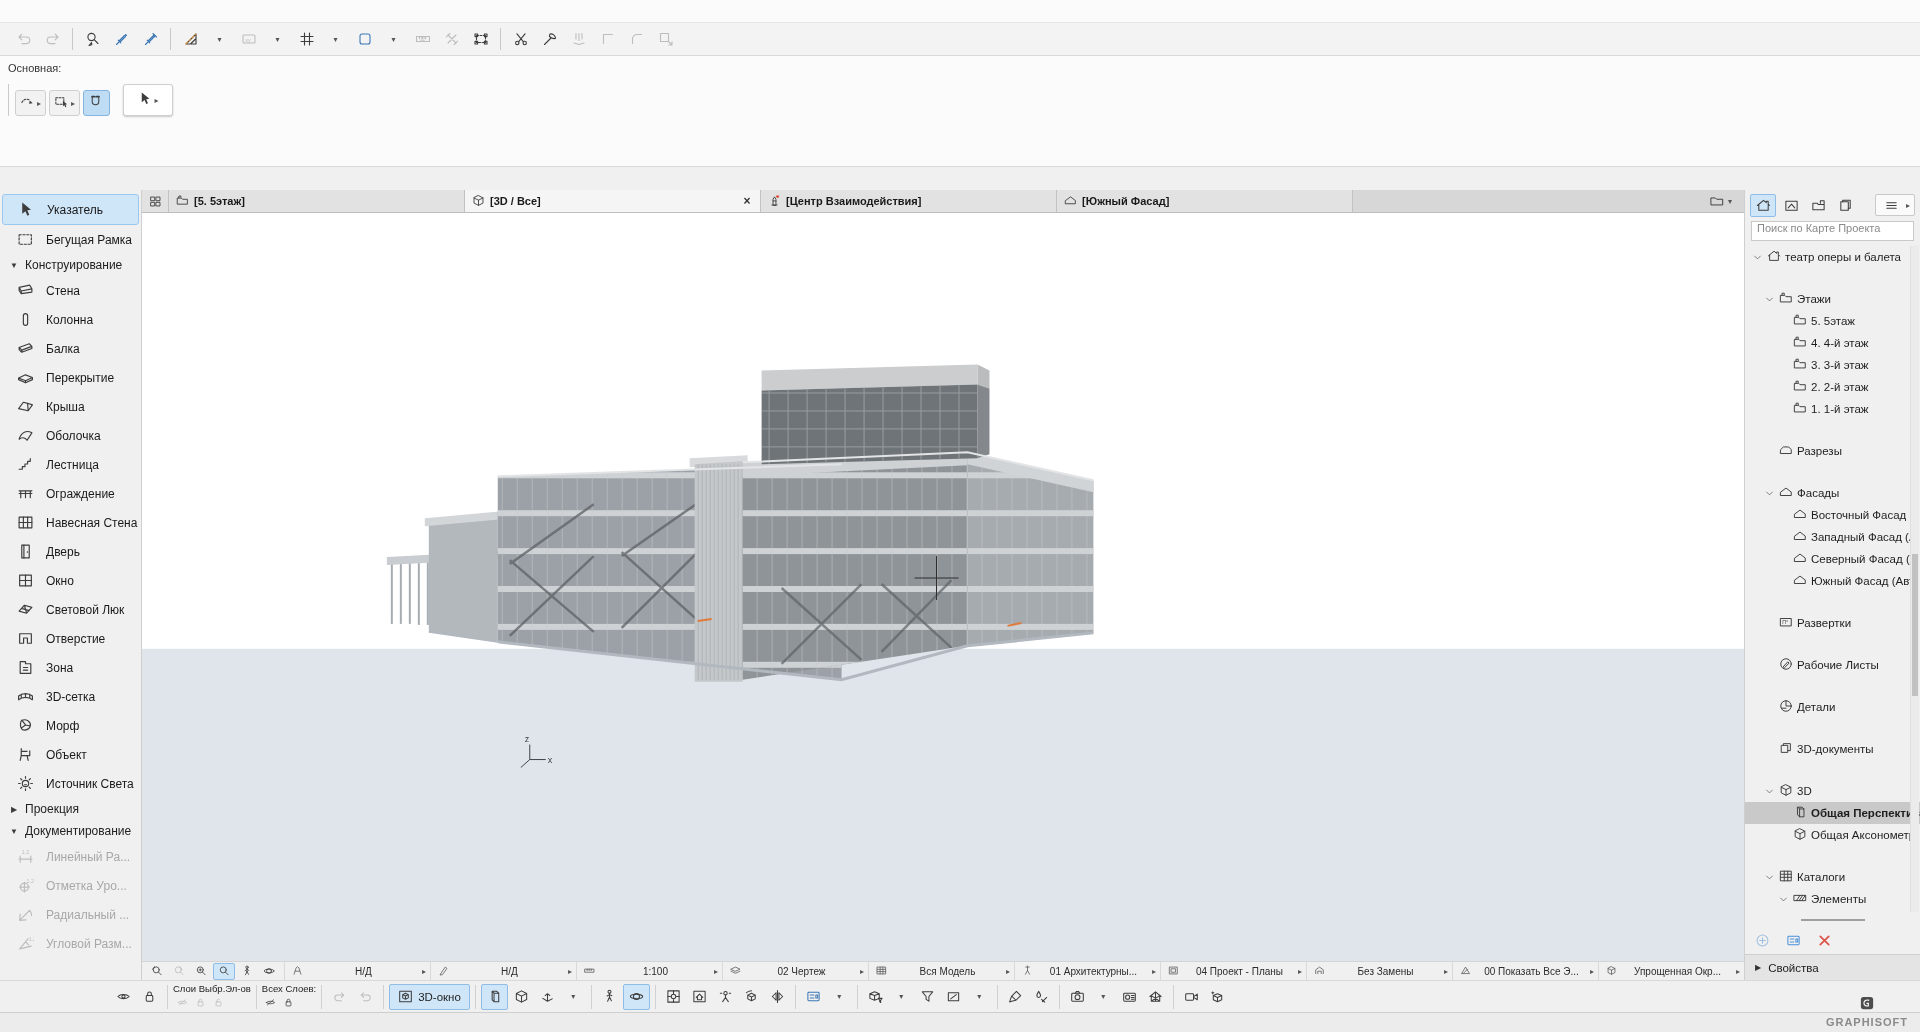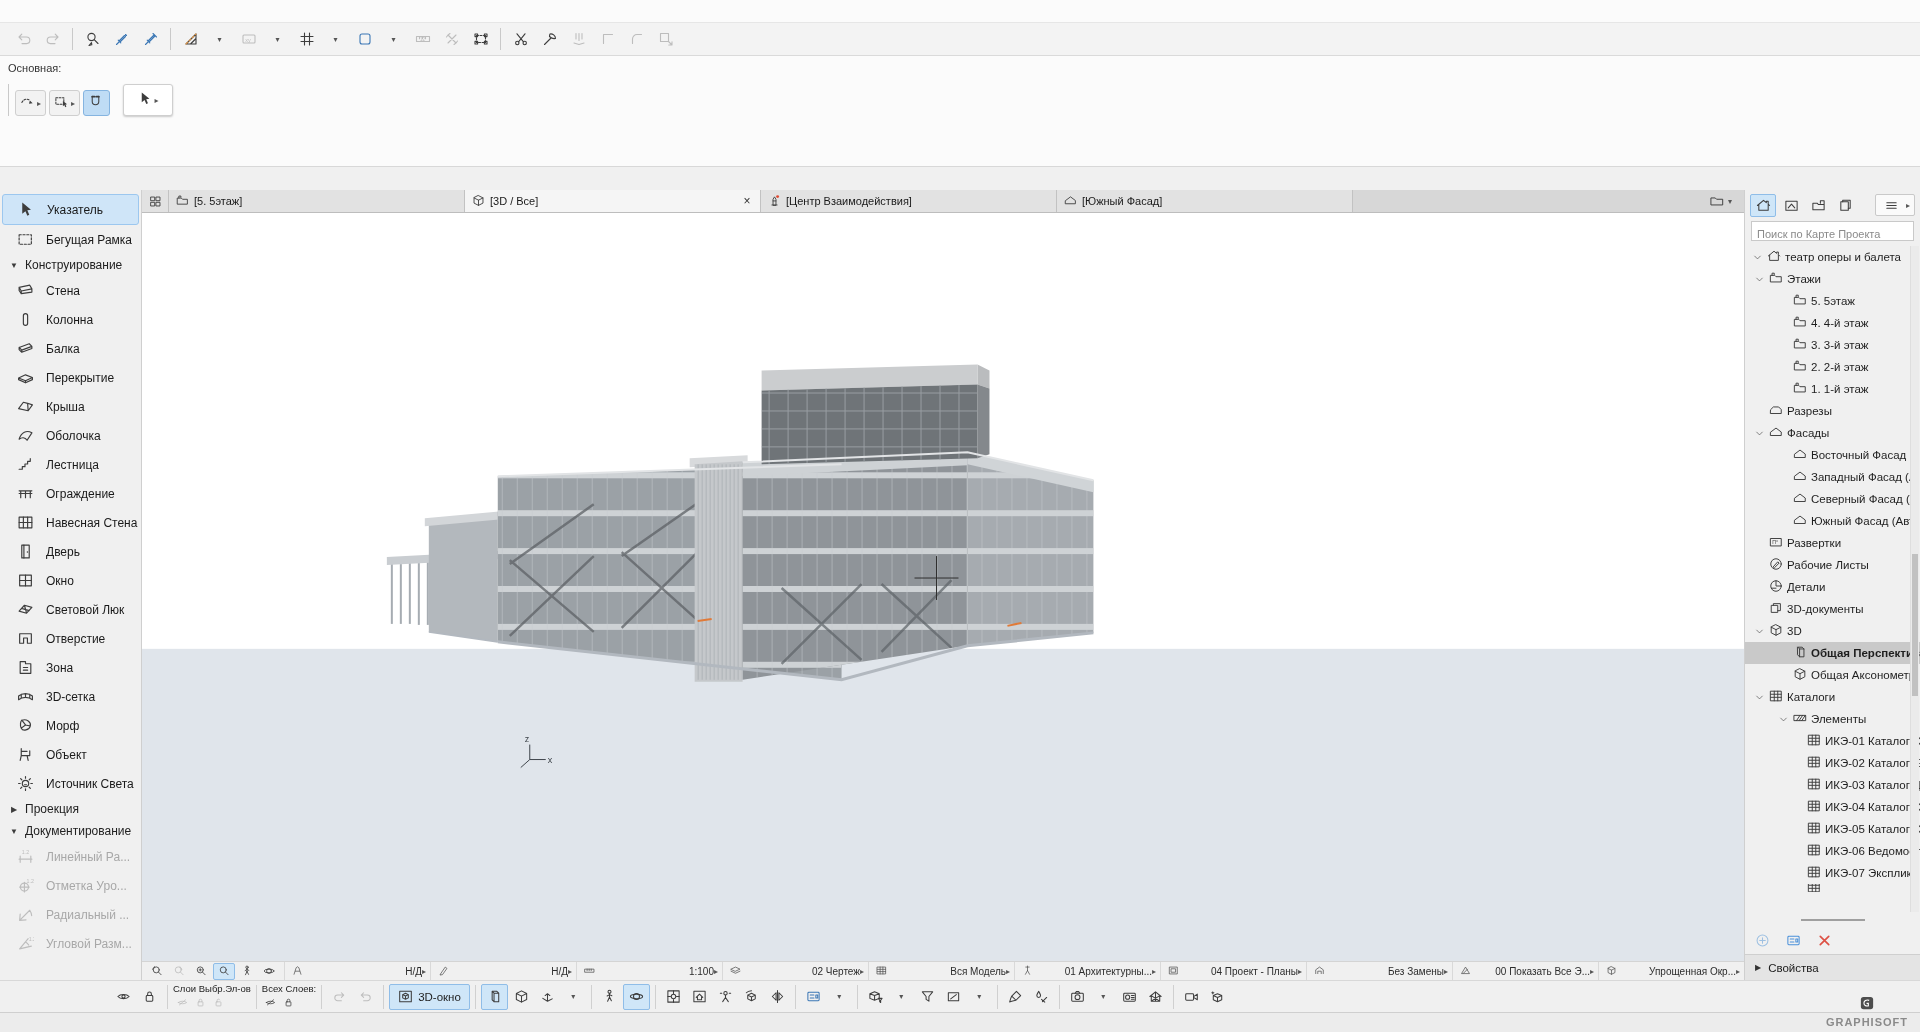--- a/index.html
+++ b/index.html
@@ -58,56 +58,56 @@
   .tool-item.header{height:22px;padding-left:8px;gap:5px;color:#222;}
   .tool-item.header .slot{width:12px;}
   .tool-item.disabled{color:#a8a8a8;}
   .tool-item.disabled .ic{color:#bdbdbd;}
 
   .center{flex:1;display:flex;flex-direction:column;min-width:0;}
   .tabbar{height:22px;background:#d7d7d7;display:flex;align-items:st;border-bottom:1px solid #bdbdbd;font-size:11px;}
   .tab-overview{width:26px;display:flex;align-items:center;justify-content:center;background:#e2e2e2;border-right:1px solid #c2c2c2;}
   .tab-overview svg{width:13px;height:13px;}
   .tabs{display:flex;flex:1;min-width:0;}
-  .tab{width:296px;box-sizing:border-box;display:flex;align-items:center;gap:5px;padding:0 7px;background:#e2e2e2;border-right:1px solid #c2c2c2;overflow:hidden;}
+  .tab{width:296px;box-sizing:border-box;display:flex;align-items:center;gap:5px;padding:0 7px;background:#e2e2e2;border-right:1px solid #c2c2c2;overflow:hidden;font-weight:bold;}
   .tab .slot svg{width:13px;height:13px;}
   .tab-label{flex:1;white-space:nowrap;overflow:hidden;color:#191919;}
   .tab-close{font-size:12px;color:#333;width:12px;text-align:center;}
   .tab.active{background:#f5f5f5;}
   .tab-right{margin-left:auto;display:flex;align-items:center;gap:4px;padding:0 12px;}
   .tab-right svg{width:14px;height:14px;}
 
   .viewport{flex:1;position:relative;background:#ffffff;overflow:hidden;}
   .viewport svg.scene{position:absolute;inset:0;width:100%;height:100%;}
 
   .quickbar{height:18px;background:#f0f0f0;border-top:1px solid #d4d4d4;display:flex;align-items:stretch;font-size:10px;color:#2c2c2c;overflow:hidden;}
   .qb-icons{display:flex;align-items:center;gap:2px;padding:0 5px;}
   .qb-icons .ic{width:20px;height:15px;}
   .qb-icons .ic svg{width:12px;height:12px;}
   .qb-segs{display:flex;flex:1;min-width:0;}
   .qb-seg{flex:1;display:flex;align-items:center;border-left:1px solid #d9d9d9;padding:0 4px;min-width:0;}
   .qb-seg .ic{width:16px;height:14px;flex:none;color:#555;}
   .qb-seg .ic svg{width:11px;height:11px;}
-  .qb-label{flex:1;text-align:right;white-space:nowrap;overflow:hidden;}
+  .qb-label{flex:1;text-align:center;white-space:nowrap;overflow:hidden;}
 
   
   .navigator{width:175px;background:#f0f0f0;border-left:1px solid #cfcfcf;display:flex;flex-direction:column;font-size:11.5px;}
   .nav-header{height:30px;display:flex;align-items:center;padding:0 5px;gap:3px;}
   .nav-header .ic{width:24px;height:21px;}
   .nav-header .ic svg{width:15px;height:15px;}
   .nav-menu{margin-left:auto;display:flex;align-items:center;gap:2px;border:1px solid #c9c9c9;border-radius:2px;background:#fafafa;height:20px;padding:0 4px;}
   .nav-menu svg{width:12px;height:12px;}
-  .nav-search{margin:1px 6px 3px 6px;height:18px;background:#fff;border:1px solid #c9c9c9;display:flex;align-items:flex-end;padding:0 5px;font-size:11px;color:#8a8a8a;white-space:nowrap;overflow:hidden;}
+  .nav-search{margin:1px 6px 3px 6px;height:18px;background:#fff;border:1px solid #c9c9c9;display:flex;align-items:flex-start;padding:0 5px;font-size:11px;color:#8a8a8a;white-space:nowrap;overflow:hidden;}
   .nav-tree{flex:1;overflow:hidden;position:relative;padding-top:2px;}
   .tree-row{height:22px;display:flex;align-items:center;gap:4px;white-space:nowrap;overflow:hidden;padding-left:6px;}
   .tree-row .exp{width:12px;flex:none;display:inline-flex;justify-content:center;color:#444;}
   .tree-row .exp svg{width:9px;height:9px;}
   .tree-row .ticon{flex:none;}
   .tree-row .ticon svg{width:14px;height:14px;}
-  .tree-row.lvl1{padding-left:8px;}
+  .tree-row.lvl1{padding-left:18px;margin-top:20px;}
   .tree-row.lvl2{padding-left:32px;}
   .tree-row.lvl3{padding-left:46px;}
   .tree-row.selected{background:#c9c9c9;font-weight:bold;}
   .tree-row.partial{height:8px;overflow:hidden;}
   .nav-scroll{position:absolute;right:1px;top:2px;bottom:2px;width:8px;background:#ebebeb;border-left:1px solid #dedede;}
   .nav-thumb{position:absolute;left:1px;right:1px;top:308px;height:142px;background:#c1c1c1;}
   .nav-resize{height:12px;display:flex;align-items:center;justify-content:center;}
   .nav-resize span{width:64px;height:2px;background:#9f9f9f;}
   .nav-actions{height:28px;display:flex;align-items:center;gap:16px;padding-left:10px;}
   .nav-actions .ic svg{width:15px;height:15px;}

